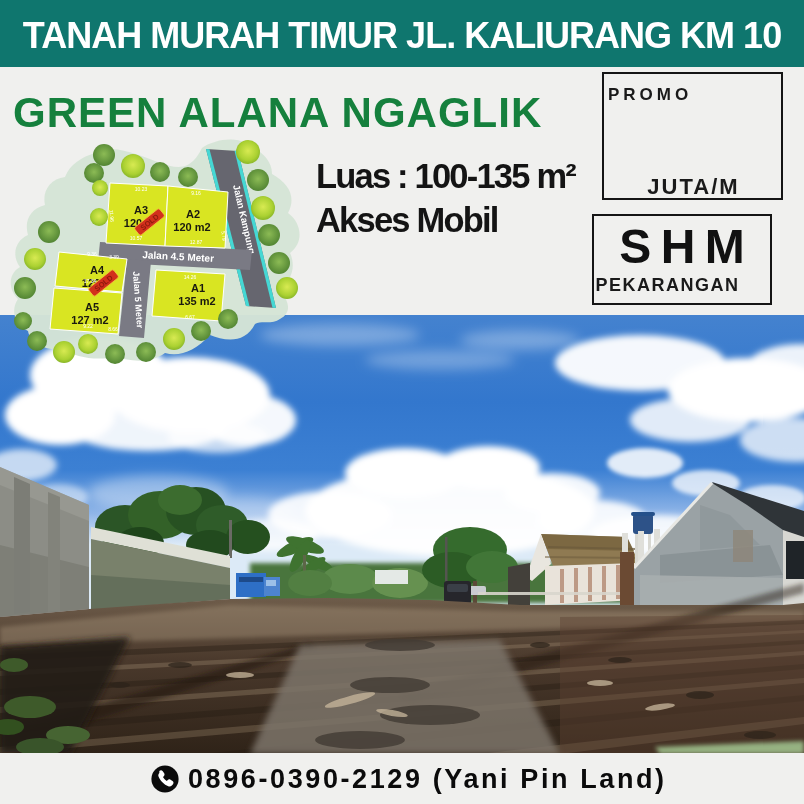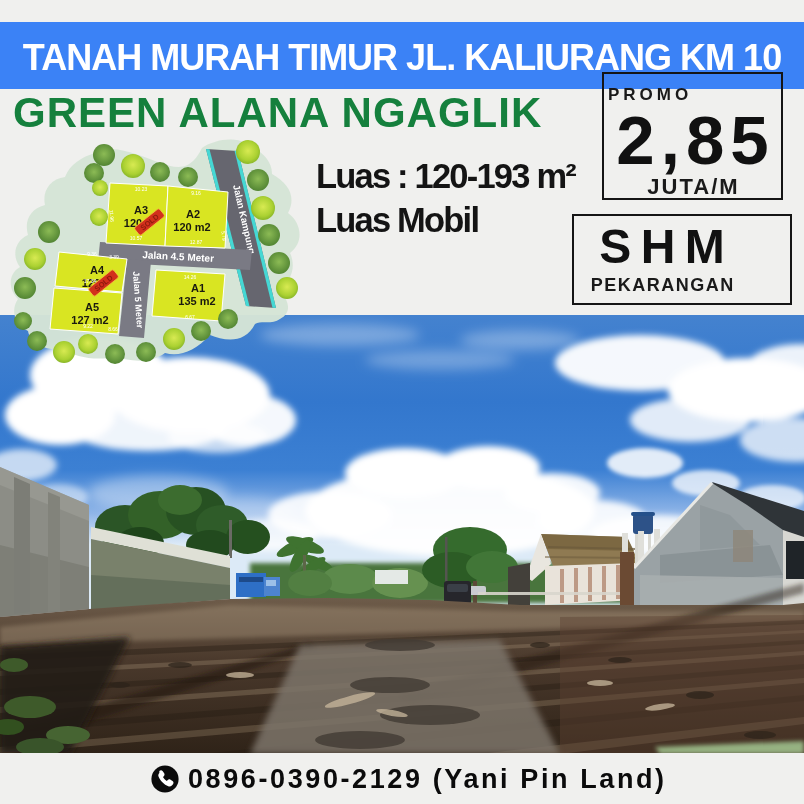--- a/index.html
+++ b/index.html
@@ -3,48 +3,47 @@
 <meta charset="utf-8">
 <style>
   html,body{margin:0;padding:0;}
   body{width:804px;height:804px;background:#f0f0ee;position:relative;overflow:hidden;
        font-family:"Liberation Sans", sans-serif;}
   .abs{position:absolute;}
 </style>
 </head>
 <body>
 
-<div class="abs" style="left:0;top:0;width:804px;height:67px;background:#3b82f6;margin-top:22px;">
+<div class="abs" style="left:0;top:0;width:804px;height:67px;background:#0f766e;">
   <div class="abs" style="left:0;top:15px;width:804px;text-align:center;color:#fff;font-weight:bold;font-size:36px;letter-spacing:-1px;white-space:nowrap;">TANAH MURAH TIMUR JL. KALIURANG KM 10</div>
 </div>
 
 <div class="abs" style="left:13px;top:89px;color:#15803d;font-weight:bold;font-size:42px;letter-spacing:1px;white-space:nowrap;">GREEN ALANA NGAGLIK</div>
 
 <div class="abs" style="left:602px;top:72px;width:177px;height:124px;border:2px solid #151515;">
 
   <div class="abs" style="left:0;top:11px;width:177px;font-size:17px;font-weight:bold;letter-spacing:4px;text-indent:4px;color:#1a1a1a;">PROMO</div>
 
-  <div class="abs" style="left:0;top:27px;width:177px;text-align:center;font-size:69px;font-weight:bold;letter-spacing:6px;text-indent:6px;color:#111;">2,85</div>
 
   <div class="abs" style="left:0;top:100px;width:177px;text-align:center;font-size:22px;font-weight:bold;letter-spacing:2px;text-indent:2px;color:#1a1a1a;">JUTA/M</div>
 </div>
 
-<div class="abs" style="left:572px;top:214px;width:176px;height:87px;border:2px solid #151515;padding-left:40px;">
+<div class="abs" style="left:592px;top:214px;width:176px;height:87px;border:2px solid #151515;">
 
   <div class="abs" style="left:0;top:2.5px;width:176px;text-align:center;font-size:48px;font-weight:bold;letter-spacing:9.5px;text-indent:9.5px;color:#111;">SHM</div>
 
-  <div class="abs" style="left:0;top:59px;width:176px;text-align:center;font-size:18px;font-weight:bold;letter-spacing:1.5px;text-indent:1.5px;color:#1a1a1a;">PEKARANGAN</div>
+  <div class="abs" style="left:0;top:59px;width:176px;text-align:left;font-size:18px;font-weight:bold;letter-spacing:1.5px;text-indent:1.5px;color:#1a1a1a;">PEKARANGAN</div>
 </div>
 
 <div class="abs" style="left:316px;top:155px;color:#141414;font-weight:bold;font-size:34.5px;letter-spacing:-1.8px;line-height:43.5px;white-space:nowrap;">
 
-  <div>Luas : 120-193 m²</div>
-
-
-  <div>Luas Mobil</div>
+  <div>Luas : 100-135 m²</div>
+
+
+  <div>Akses Mobil</div>
 </div>
 
 <svg class="abs" style="left:0;top:315px;" width="804" height="439" viewBox="0 0 804 439">
   <defs>
     <linearGradient id="sky" x1="0" y1="0" x2="0" y2="1">
       <stop offset="0" stop-color="#4482cf"></stop>
       <stop offset="0.28" stop-color="#3377cd"></stop>
       <stop offset="0.50" stop-color="#3c80d3"></stop>
       <stop offset="0.64" stop-color="#8fb5e8"></stop>
       <stop offset="0.74" stop-color="#dceaf7"></stop>

